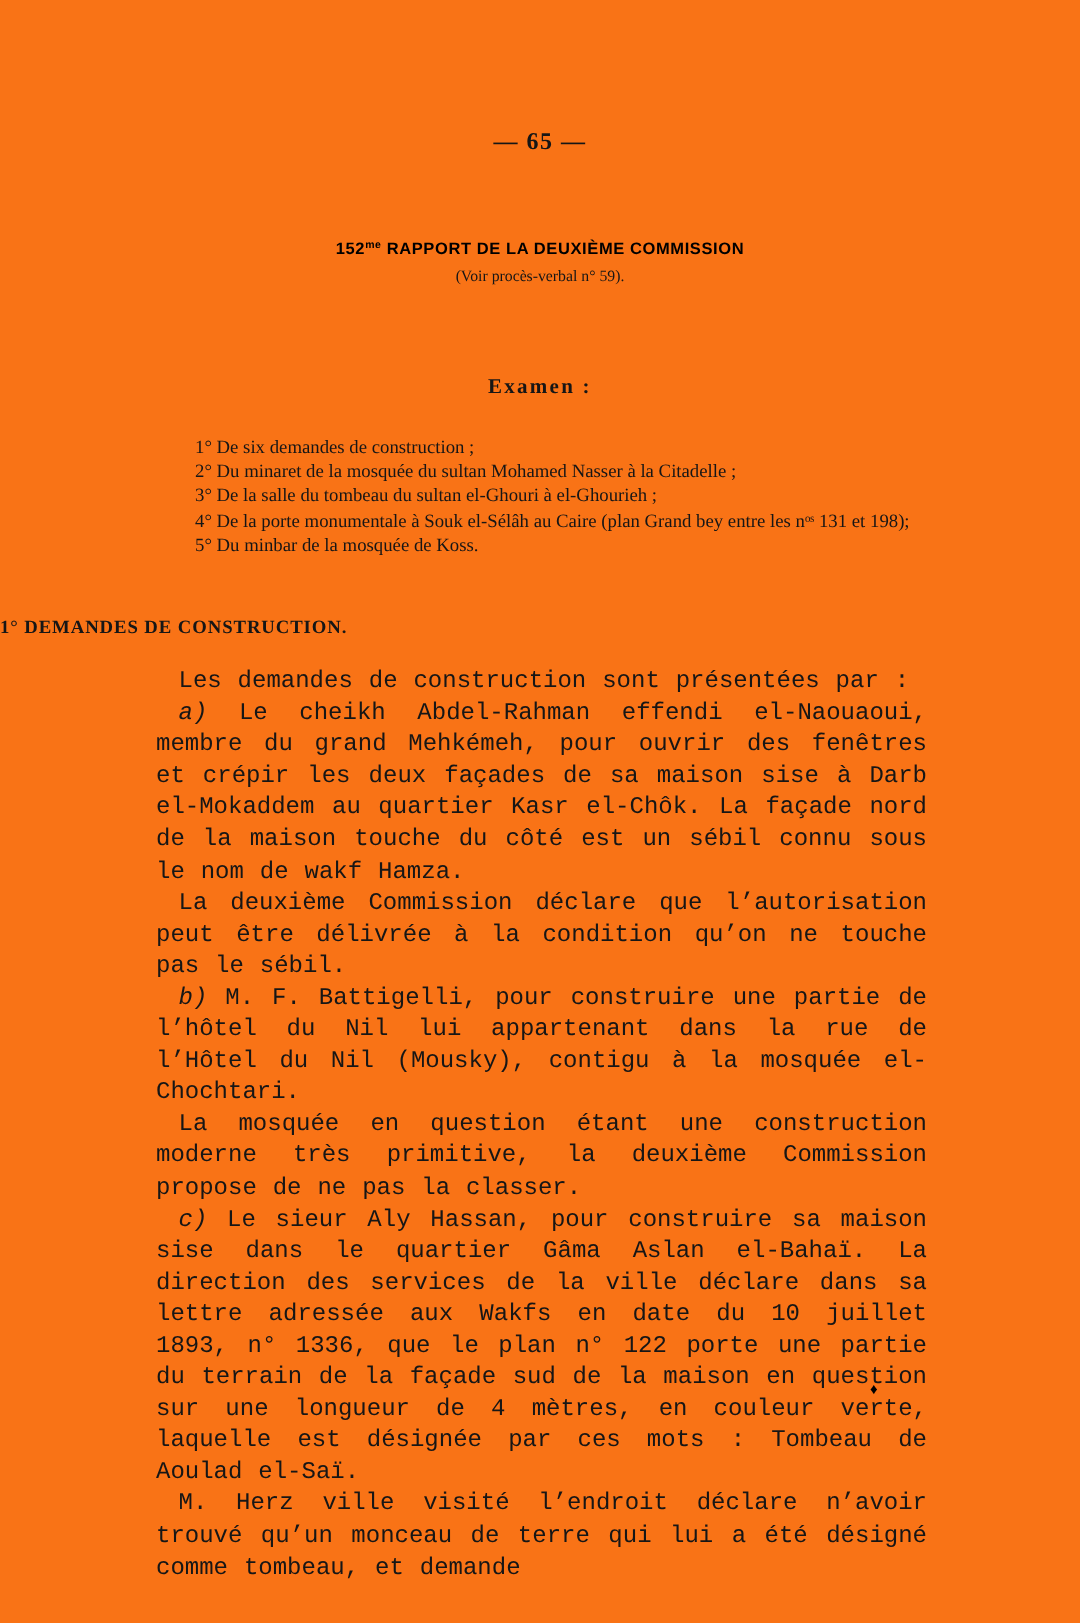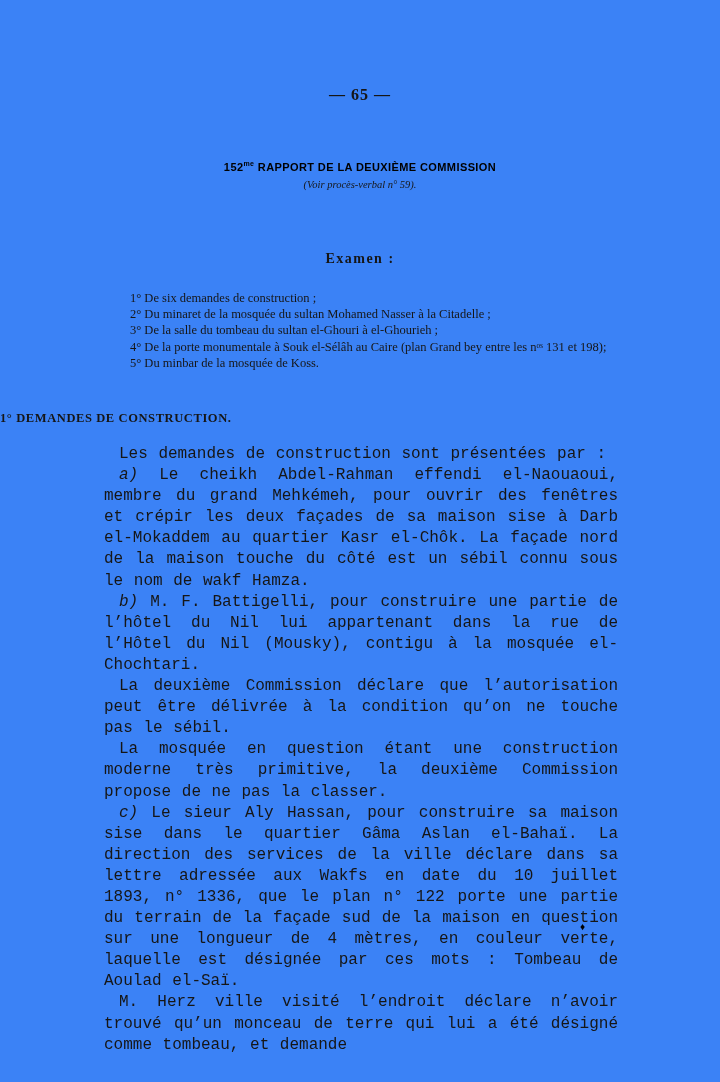--- a/index.html
+++ b/index.html
@@ -5,21 +5,21 @@
   html, body {
     margin: 0;
     padding: 0;
     background: #e8e8e8;
   }
   .page {
     position: relative;
     width: 720px;
     height: 1082px;
     margin: 0 auto;
-    background: #3b82f6;
+    background: #f97316;
     color: #161616;
     font-family: "Liberation Serif", "DejaVu Serif", serif;
     overflow: hidden;
   }
   .page-number {
     position: absolute;
     top: 86px;
     left: 0;
     width: 100%;
     text-align: center;
@@ -42,21 +42,20 @@
   .report-title sup {
     font-size: 7px;
     vertical-align: super;
   }
   .report-subtitle {
     position: absolute;
     top: 179px;
     left: 0;
     width: 100%;
     text-align: center;
-    font-style: italic;
     font-size: 10.5px;
   }
   .examen-heading {
     position: absolute;
     top: 251px;
     left: 0;
     width: 100%;
     text-align: center;
     font-weight: bold;
     font-size: 14px;
@@ -131,22 +130,22 @@
     <li>3° De la salle du tombeau du sultan el-Ghouri à el-Ghourieh ;</li>
     <li>4° De la porte monumentale à Souk el-Sélâh au Caire (plan Grand bey entre les nᵒˢ 131 et 198);</li>
     <li>5° Du minbar de la mosquée de Koss.</li>
   </ul>
 
   <div class="section-heading">1° DEMANDES DE CONSTRUCTION.</div>
 
   <div class="body-text">
     <p class="para"><i class="plabel"></i><span>Les demandes de construction sont présentées par :</span></p>
     <p class="para"><i class="plabel">a)</i><span> Le cheikh Abdel-Rahman effendi el-Naouaoui, membre du grand Mehkémeh, pour ouvrir des fenêtres et crépir les deux façades de sa maison sise à Darb el-Mokaddem au quartier Kasr el-Chôk. La façade nord de la maison touche du côté est un sébil connu sous le nom de wakf Hamza.</span></p>
+    <p class="para"><i class="plabel"></i><span>La deuxième Commission déclare que l’autorisation peut être délivrée à la condition qu’on ne touche pas le sébil.</span></p>
     <p class="para"><i class="plabel">b)</i><span> M. F. Battigelli, pour construire une partie de l’hôtel du Nil lui appartenant dans la rue de l’Hôtel du Nil (Mousky), contigu à la mosquée el-Chochtari.</span></p>
-    <p class="para"><i class="plabel"></i><span>La deuxième Commission déclare que l’autorisation peut être délivrée à la condition qu’on ne touche pas le sébil.</span></p>
     <p class="para"><i class="plabel"></i><span>La mosquée en question étant une construction moderne très primitive, la deuxième Commission propose de ne pas la classer.</span></p>
     <p class="para"><i class="plabel">c)</i><span> Le sieur Aly Hassan, pour construire sa maison sise dans le quartier Gâma Aslan el-Bahaï. La direction des services de la ville déclare dans sa lettre adressée aux Wakfs en date du 10 juillet 1893, n° 1336, que le plan n° 122 porte une partie du terrain de la façade sud de la maison en question sur une longueur de 4 mètres, en couleur verte, laquelle est désignée par ces mots : Tombeau de Aoulad el-Saï.</span></p>
     <p class="para"><i class="plabel"></i><span>M. Herz ville visité l’endroit déclare n’avoir trouvé qu’un monceau de terre qui lui a été désigné comme tombeau, et demande</span></p>
   </div>
 
   <div class="printers-mark">♦</div>
 
 </div>
 
 </body></html>

